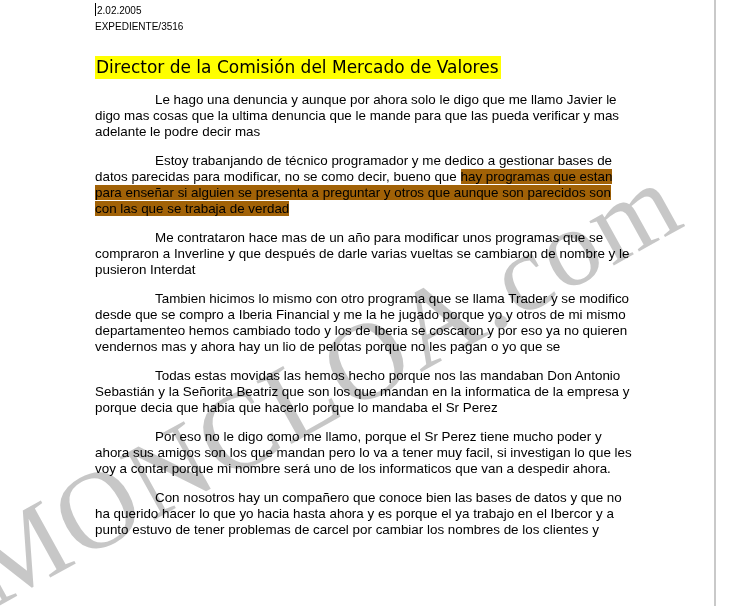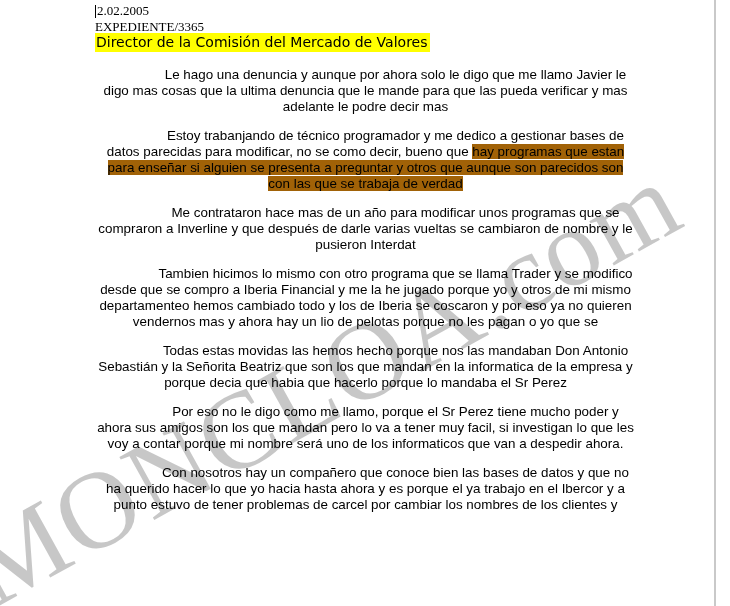--- a/index.html
+++ b/index.html
@@ -44,69 +44,70 @@
     z-index: 2;
   }
   .content {
     position: absolute;
     left: 95px;
     top: 3px;
     width: 541px;
     z-index: 1;
   }
   .header-block {
-    font-family: Liberation Serif, serif;
-    font-size: 13px;
+    font-family: Liberation Sans, sans-serif;
+    font-size: 10px;
     line-height: 15.5px;
+    margin-bottom: 25px;
   }
   .header-line { white-space: nowrap; }
   .text-cursor {
     display: inline-block;
     width: 1px;
     height: 13px;
     background: #000;
     vertical-align: text-bottom;
     margin-right: 1px;
   }
   .doc-title {
     font-family: "DejaVu Sans", sans-serif;
-    font-size: 14px;
+    font-size: 17px;
     line-height: 16px;
     margin-bottom: 17px;
   }
   .doc-title .hl {
     background: #ffff00;
     padding: 1px 2px 2px 1px;
   }
   .body-par {
     font-size: 13.4px;
     line-height: 16px;
     margin: 0 0 13px 0;
     text-indent: 60px;
-    text-align: center;
+    text-align: left;
   }
   .body-par mark {
     background: #a16207;
     color: inherit;
   }
 </style>
 </head>
 <body>
 
 <div class="page">
 
   <div class="watermark">MONCLOA.com</div>
 
   <div class="page-edge"></div>
 
   <div class="content">
 
     <div class="header-block">
       <div class="header-line"><span class="text-cursor"></span><span>2.02.2005</span></div>
-      <div class="header-line">EXPEDIENTE/3365</div>
+      <div class="header-line">EXPEDIENTE/3516</div>
     </div>
 
     <div class="doc-title">
       <span class="hl">Director de la Comisión del Mercado de Valores</span>
     </div>
 
     <p class="body-par"><span>Le hago una denuncia y aunque por ahora solo le digo que me llamo Javier le digo mas cosas que la ultima denuncia que le mande para que las pueda verificar y mas adelante le podre decir mas</span></p>
 
 
     <p class="body-par"><span>Estoy trabanjando de técnico programador y me dedico a gestionar bases de datos parecidas para modificar, no se como decir, bueno que </span><mark>hay programas que estan para enseñar si alguien se presenta a preguntar y otros que aunque son parecidos son con las que se trabaja de verdad</mark></p>

